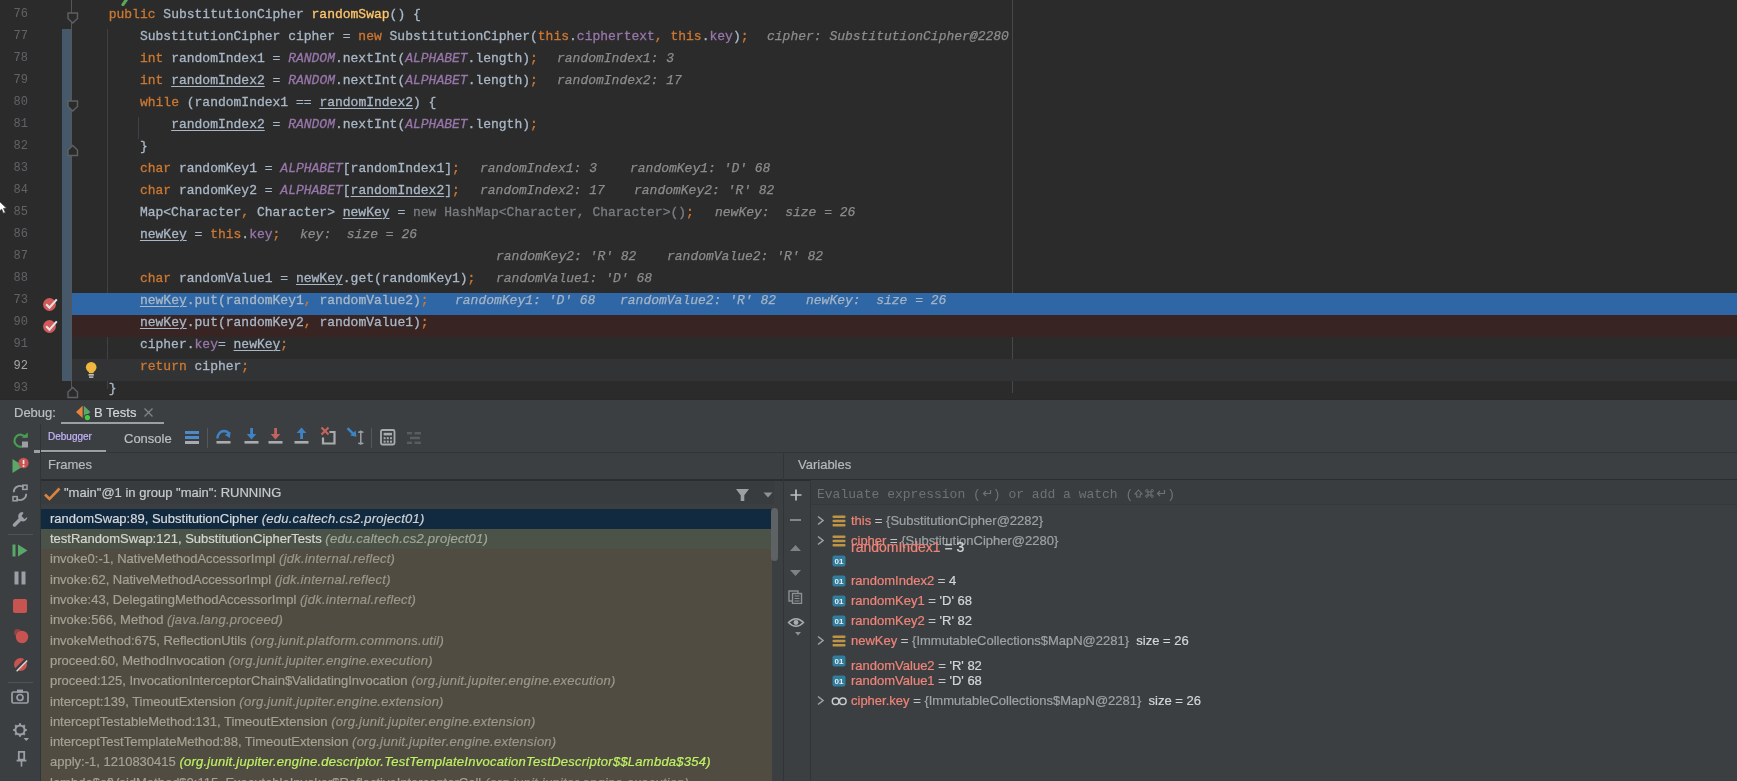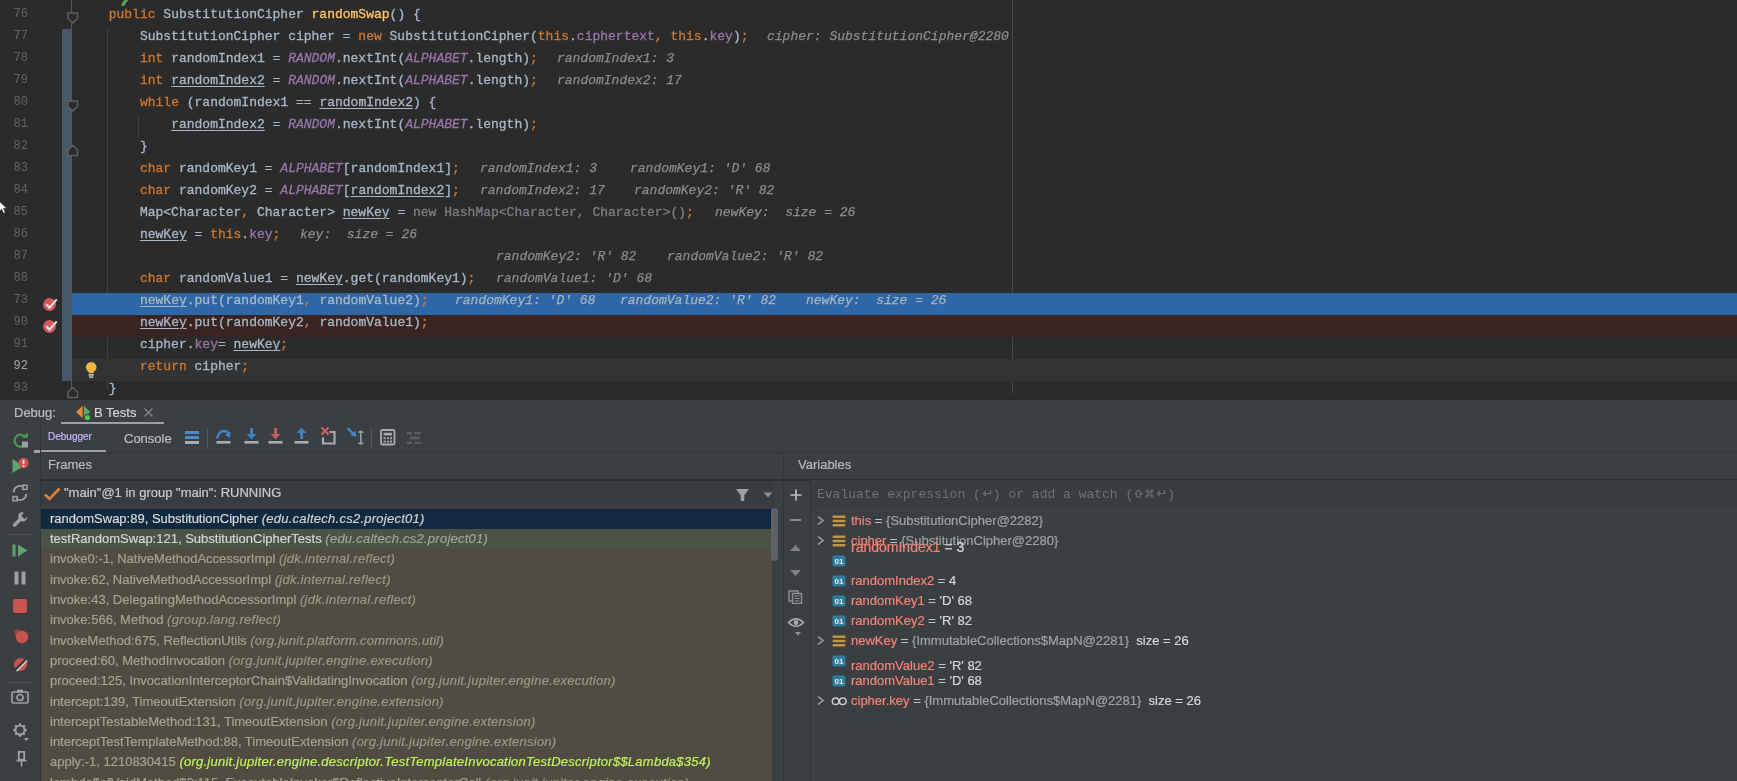--- a/index.html
+++ b/index.html
@@ -246,21 +246,21 @@
 <path d="M0.5 0.5 H9.5 L5 5.5 Z" fill="#8E9193"></path>
   </svg>
 <div class="a" style="left:41px;top:508.8px;width:731px;height:272.2px;background:#504C42"></div>
 <div class="a" style="left:41px;top:508.8px;width:731px;height:20.3px;background:#112A40"></div>
 <div class="a sans" style="left:50px;top:508.8px;height:20.3px;line-height:20.3px;font-size:13px;color:#D8DADC;white-space:pre">randomSwap:89, SubstitutionCipher <span style="font-style:italic;color:#D0D2D4;letter-spacing:0.25px">(edu.caltech.cs2.project01)</span></div>
 <div class="a" style="left:41px;top:529.1px;width:731px;height:20.3px;background:#4B5349"></div>
 <div class="a sans" style="left:50px;top:529.1px;height:20.3px;line-height:20.3px;font-size:13px;color:#D4D6CE;white-space:pre">testRandomSwap:121, SubstitutionCipherTests <span style="font-style:italic;color:#A0A695;letter-spacing:0.25px">(edu.caltech.cs2.project01)</span></div>
 <div class="a sans" style="left:50px;top:549.4px;height:20.3px;line-height:20.3px;font-size:13px;color:#A6A292;white-space:pre">invoke0:-1, NativeMethodAccessorImpl <span style="font-style:italic;color:#9C9889;letter-spacing:0.25px">(jdk.internal.reflect)</span></div>
 <div class="a sans" style="left:50px;top:569.7px;height:20.3px;line-height:20.3px;font-size:13px;color:#A6A292;white-space:pre">invoke:62, NativeMethodAccessorImpl <span style="font-style:italic;color:#9C9889;letter-spacing:0.25px">(jdk.internal.reflect)</span></div>
 <div class="a sans" style="left:50px;top:590.0px;height:20.3px;line-height:20.3px;font-size:13px;color:#A6A292;white-space:pre">invoke:43, DelegatingMethodAccessorImpl <span style="font-style:italic;color:#9C9889;letter-spacing:0.25px">(jdk.internal.reflect)</span></div>
-<div class="a sans" style="left:50px;top:610.3px;height:20.3px;line-height:20.3px;font-size:13px;color:#A6A292;white-space:pre">invoke:566, Method <span style="font-style:italic;color:#9C9889;letter-spacing:0.25px">(group.lang.reflect)</span></div>
+<div class="a sans" style="left:50px;top:610.3px;height:20.3px;line-height:20.3px;font-size:13px;color:#A6A292;white-space:pre">invoke:566, Method <span style="font-style:italic;color:#9C9889;letter-spacing:0.25px">(java.lang.proceed)</span></div>
 <div class="a sans" style="left:50px;top:630.6px;height:20.3px;line-height:20.3px;font-size:13px;color:#A6A292;white-space:pre">invokeMethod:675, ReflectionUtils <span style="font-style:italic;color:#9C9889;letter-spacing:0.25px">(org.junit.platform.commons.util)</span></div>
 <div class="a sans" style="left:50px;top:650.9px;height:20.3px;line-height:20.3px;font-size:13px;color:#A6A292;white-space:pre">proceed:60, MethodInvocation <span style="font-style:italic;color:#9C9889;letter-spacing:0.25px">(org.junit.jupiter.engine.execution)</span></div>
 <div class="a sans" style="left:50px;top:671.2px;height:20.3px;line-height:20.3px;font-size:13px;color:#A6A292;white-space:pre">proceed:125, InvocationInterceptorChain$ValidatingInvocation <span style="font-style:italic;color:#9C9889;letter-spacing:0.25px">(org.junit.jupiter.engine.execution)</span></div>
 <div class="a sans" style="left:50px;top:691.5px;height:20.3px;line-height:20.3px;font-size:13px;color:#A6A292;white-space:pre">intercept:139, TimeoutExtension <span style="font-style:italic;color:#9C9889;letter-spacing:0.25px">(org.junit.jupiter.engine.extension)</span></div>
 <div class="a sans" style="left:50px;top:711.8px;height:20.3px;line-height:20.3px;font-size:13px;color:#A6A292;white-space:pre">interceptTestableMethod:131, TimeoutExtension <span style="font-style:italic;color:#9C9889;letter-spacing:0.25px">(org.junit.jupiter.engine.extension)</span></div>
 <div class="a sans" style="left:50px;top:732.1px;height:20.3px;line-height:20.3px;font-size:13px;color:#A6A292;white-space:pre">interceptTestTemplateMethod:88, TimeoutExtension <span style="font-style:italic;color:#9C9889;letter-spacing:0.25px">(org.junit.jupiter.engine.extension)</span></div>
 <div class="a sans" style="left:50px;top:752.4000000000001px;height:20.3px;line-height:20.3px;font-size:13px;color:#A6A292;white-space:pre">apply:-1, 1210830415 <span style="font-style:italic;color:#bef264;letter-spacing:0.25px">(org.junit.jupiter.engine.descriptor.TestTemplateInvocationTestDescriptor$$Lambda$354)</span></div>
 <div class="a sans" style="left:50px;top:772.7px;height:20.3px;line-height:20.3px;font-size:13px;color:#A6A292;white-space:pre">lambda$ofVoidMethod$0:115, ExecutableInvoker$ReflectiveInterceptorCall <span style="font-style:italic;color:#9C9889;letter-spacing:0.25px">(org.junit.jupiter.engine.execution)</span></div>
 <div class="a" style="left:771px;top:508px;width:7px;height:53px;background:#5F6265;border-radius:3.5px"></div>
 <div class="a" style="left:783px;top:452px;width:1px;height:329px;background:#323538"></div>

